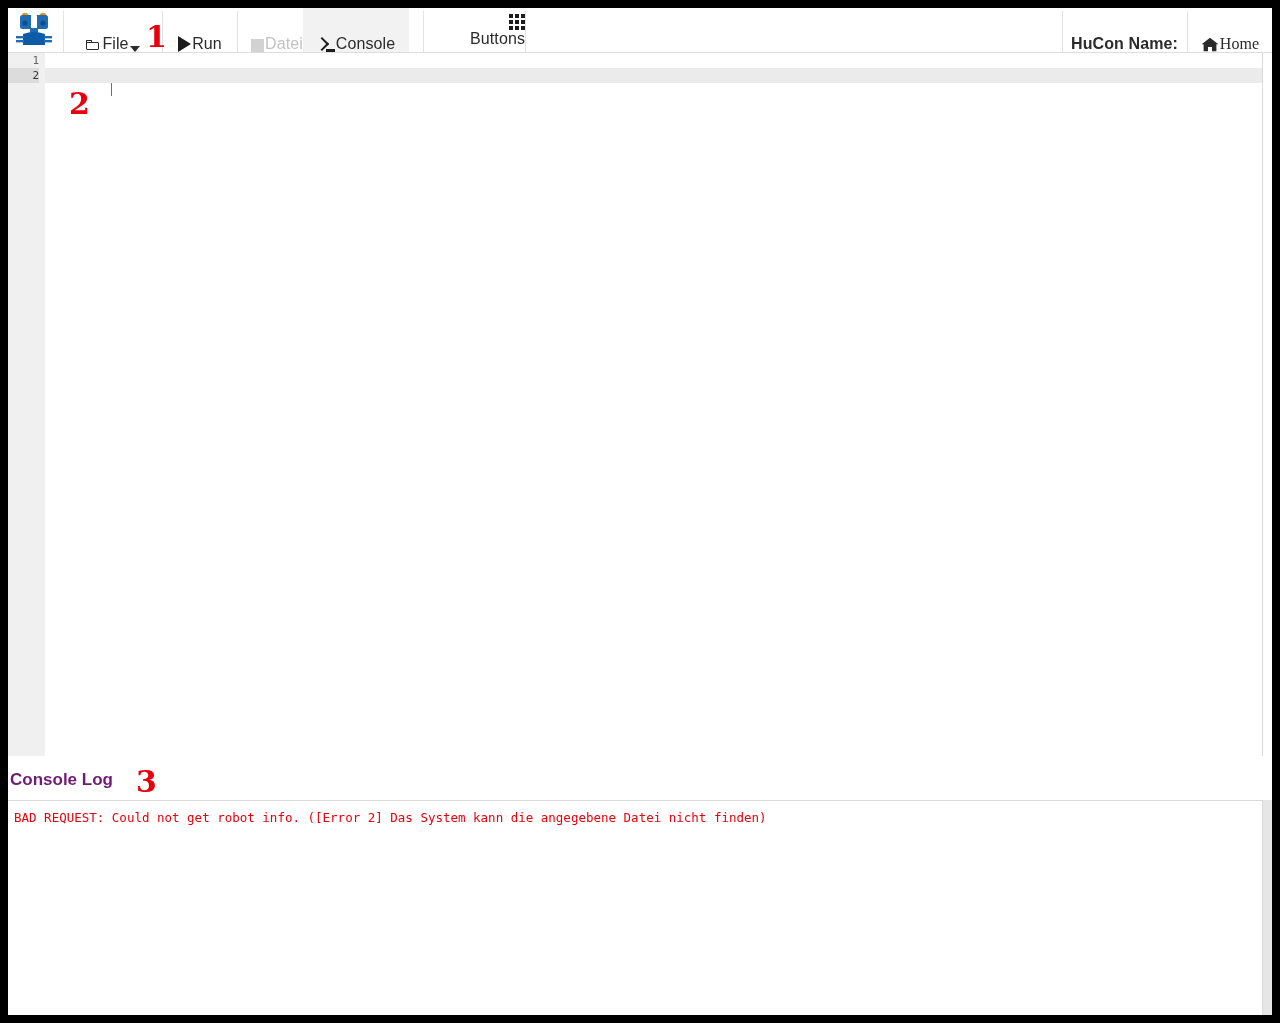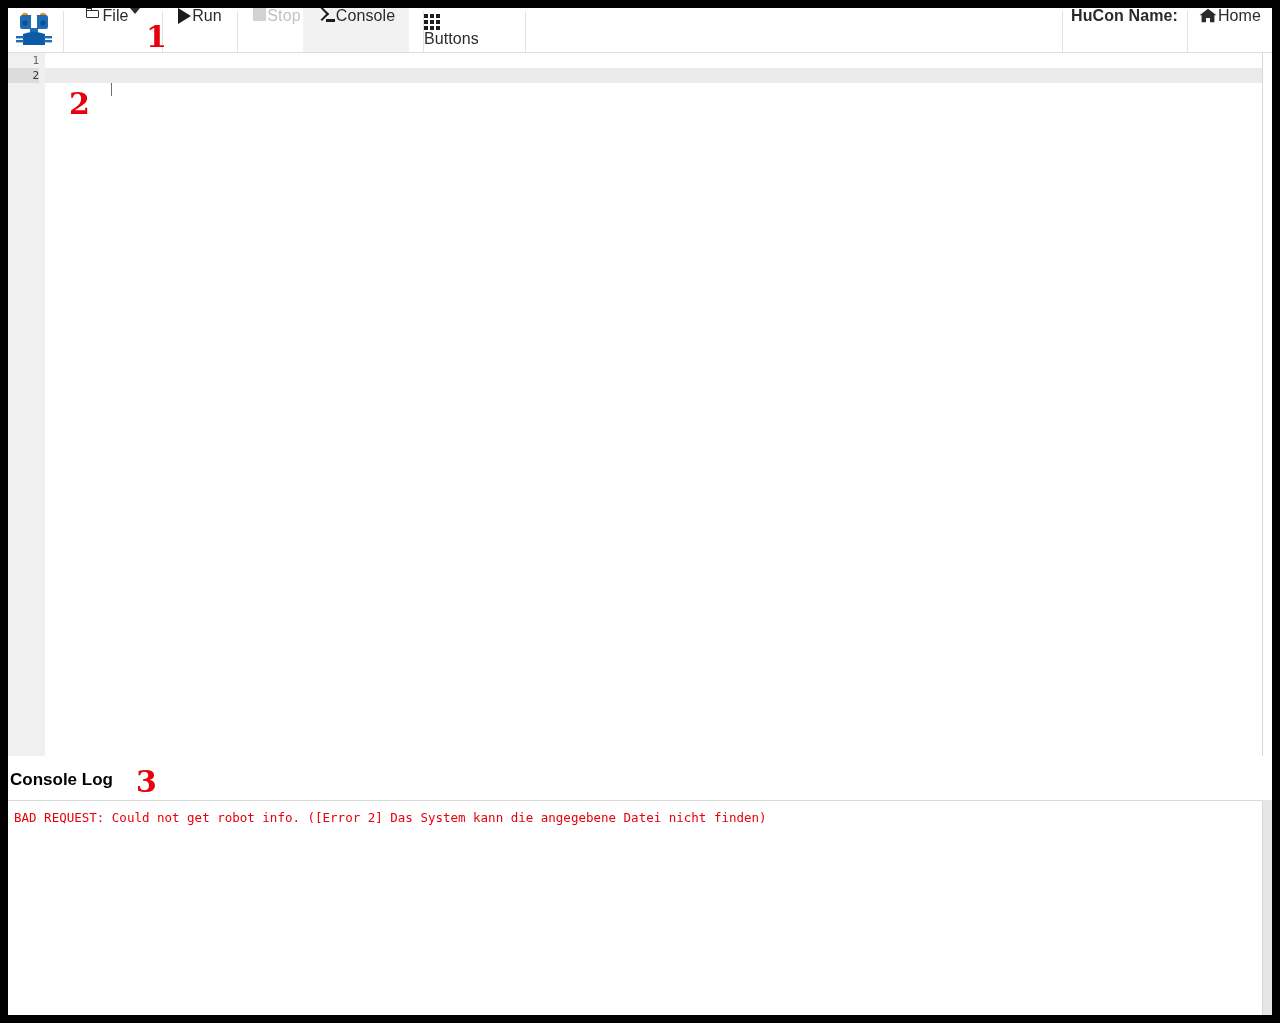--- a/index.html
+++ b/index.html
@@ -56,21 +56,21 @@
     top: 3px;
     width: 1px;
     height: 41px;
     background: #e2e2e2;
   }
   .tb-item {
     position: absolute;
     top: 0;
     height: 44px;
     display: flex;
-    align-items: flex-start;
+    align-items: flex-end;
     justify-content: center;
     gap: 1px;
     font-size: 16px;
     color: #2b2b2b;
     letter-spacing: .1px;
     user-select: none;
     box-sizing: border-box;
   }
   .tb-item.active { background: #f2f2f2; }
   .tb-item.disabled { color: #c2c2c2; }
@@ -225,21 +225,21 @@
     width: 1264px;
     height: 252px;
     background: #ffffff;
   }
   #console-title {
     position: absolute;
     left: 2px;
     top: 7px;
     font-size: 17px;
     font-weight: bold;
-    color: #000000;
+    color: #701a75;
     letter-spacing: 0;
   }
   #console-body {
     position: absolute;
     left: 0;
     top: 37px;
     width: 1255px;
     height: 270px;
     border-top: 1px solid #d9d9d9;
     border-right: 1px solid #d9d9d9;
@@ -332,21 +332,21 @@
         <span class="ic-caret"></span>
       </div>
 
       <div class="tb-item" style="left:155px; width:74px;">
         <span class="ic-play"></span>
         <span class="tb-label">Run</span>
       </div>
 
       <div class="tb-item disabled" style="left:230px; width:78px;">
         <span class="ic-stop"></span>
-        <span class="tb-label">Stop</span>
+        <span class="tb-label">Datei</span>
       </div>
 
       <div class="tb-item active" style="left:295px; width:106px;">
         <span class="ic-prompt"></span>
         <span class="tb-label">Console</span>
       </div>
 
       <div class="tb-item" style="left:416px; width:101px;flex-direction:column;">
         <span class="ic-grid">
           <i></i>
@@ -360,21 +360,21 @@
             <i></i>
         </span>
         <span class="tb-label">Buttons</span>
       </div>
 
       <div class="tb-item" style="left:1055px; width:124px;font-weight:bold;">
         <span class="tb-label">HuCon Name:</span>
         <span class="tb-label"></span>
       </div>
 
-      <div class="tb-item" style="left:1180px; width:84px;">
+      <div class="tb-item" style="left:1180px; width:84px;font-family:Liberation Serif, serif;">
         <span class="ic-home">
           <svg width="18" height="15" viewBox="0 0 18 15">
             <path d="M9 0.8 L0.6 7.2 L2.6 7.2 L2.6 14.2 L7 14.2 L7 10 L11 10 L11 14.2 L15.4 14.2 L15.4 7.2 L17.4 7.2 Z" fill="#2b2b2b"></path>
           </svg>
         </span>
         <span class="tb-label">Home</span>
       </div>
     </div>
 
     <div id="editor">

